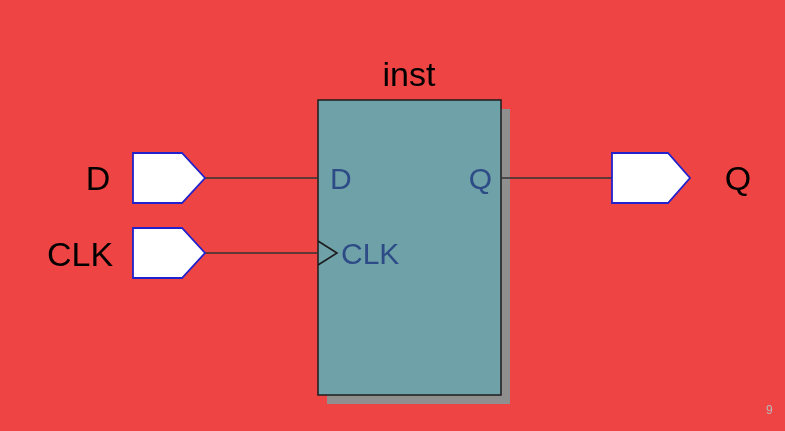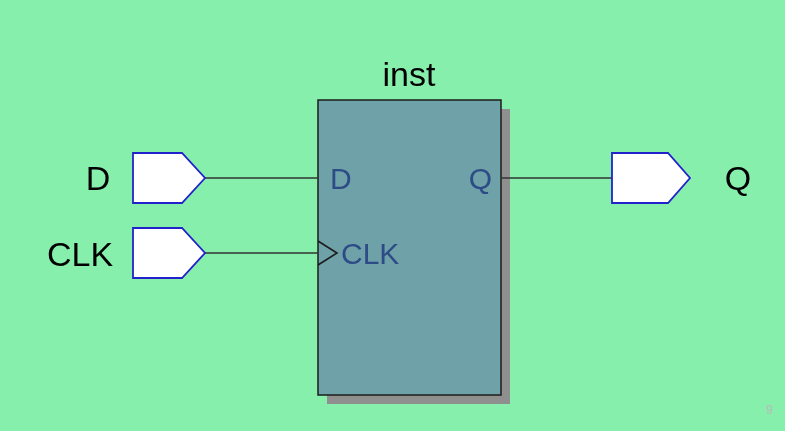--- a/index.html
+++ b/index.html
@@ -5,21 +5,21 @@
   html, body {
     margin: 0;
     padding: 0;
     background: #ffffff;
     font-family: "Liberation Sans", sans-serif;
   }
   .canvas {
     position: relative;
     width: 785px;
     height: 431px;
-    background: #86efac;
+    background: #ef4444;
     overflow: hidden;
   }
   svg text {
     font-family: "Liberation Sans", sans-serif;
   }
   .ext-label {
     font-size: 34px;
     fill: #000000;
   }
   .inst-label {

